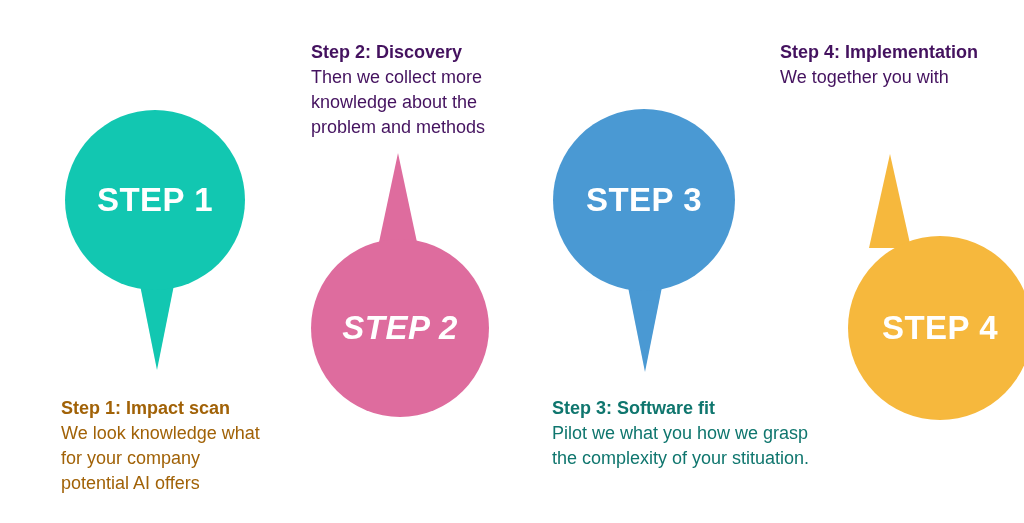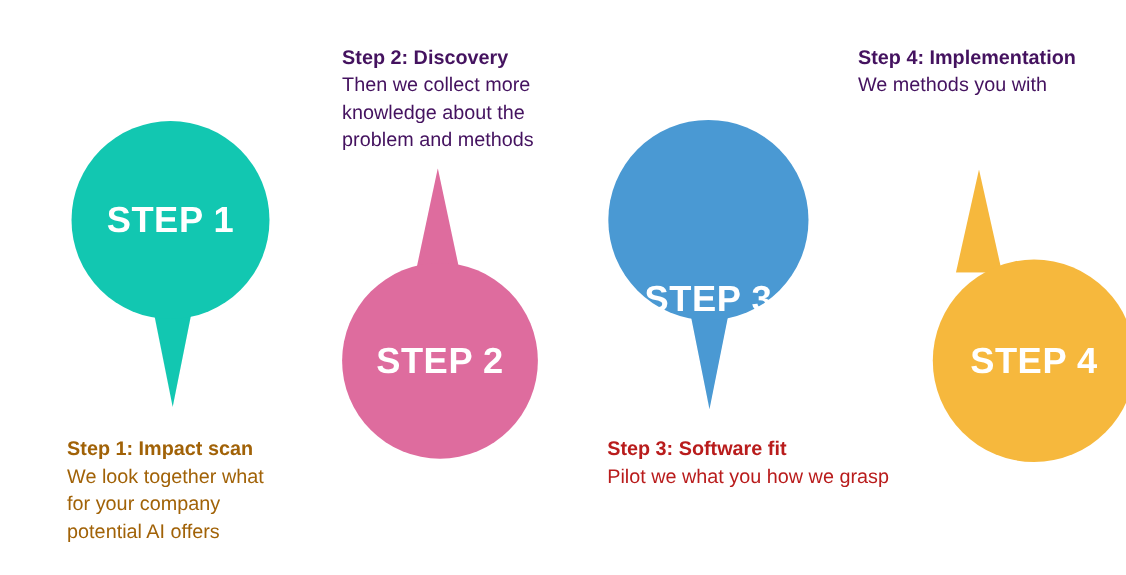--- a/index.html
+++ b/index.html
@@ -44,21 +44,21 @@
     white-space: nowrap;
   }
   .caption-title { font-weight: bold; }
 
   
   .s1-bubble { left: 65px;  top: 110px; width: 180px; height: 180px; justify-content: center; }
   .s1-tail   { left: 137px; top: 278px; width: 40px;  height: 92px; }
   .s1-caption{ left: 61px;  top: 396px; }
 
   
-  .s2-bubble { left: 311px; top: 239px; width: 178px; height: 178px; }
+  .s2-bubble { left: 311px; top: 239px; width: 178px; height: 178px; font-style: italic; }
   .s2-tail   { left: 378px; top: 153px; width: 40px;  height: 94px; }
   .s2-caption{ left: 311px; top: 40px; }
 
   
   .s3-bubble { left: 553px; top: 109px; width: 182px; height: 182px; }
   .s3-tail   { left: 625px; top: 280px; width: 40px;  height: 92px; }
   .s3-caption{ left: 552px; top: 396px; }
 
   
   .s4-bubble { left: 848px; top: 236px; width: 184px; height: 184px; }
@@ -69,47 +69,48 @@
 <body>
 
 <div class="canvas">
 
   <div class="pin-tail tail-down s1-tail" style="background-color: rgb(18, 199, 177);"></div>
   <div class="pin-bubble s1-bubble" style="background-color: rgb(18, 199, 177);">
     <span class="bubble-label">STEP 1</span>
   </div>
   <div class="caption s1-caption" style="color: #a16207;">
     <p class="caption-title">Step 1: Impact scan</p>
-    <p class="caption-line">We look together what</p>
+    <p class="caption-line">We look knowledge what</p>
     <p class="caption-line">for your company</p>
     <p class="caption-line">potential AI offers</p>
   </div>
 
   <div class="pin-tail tail-up s2-tail" style="background-color: rgb(222, 108, 158);"></div>
   <div class="pin-bubble s2-bubble" style="background-color: rgb(222, 108, 158);">
     <span class="bubble-label">STEP 2</span>
   </div>
   <div class="caption s2-caption" style="color: rgb(68, 18, 95);">
     <p class="caption-title">Step 2: Discovery</p>
     <p class="caption-line">Then we collect more</p>
     <p class="caption-line">knowledge about the</p>
     <p class="caption-line">problem and methods</p>
   </div>
 
   <div class="pin-tail tail-down s3-tail" style="background-color: rgb(74, 153, 211);"></div>
-  <div class="pin-bubble s3-bubble" style="background-color: rgb(74, 153, 211); align-items: flex-end;">
+  <div class="pin-bubble s3-bubble" style="background-color: rgb(74, 153, 211);">
     <span class="bubble-label">STEP 3</span>
   </div>
-  <div class="caption s3-caption" style="color: #b91c1c;">
+  <div class="caption s3-caption" style="color: #0f766e;">
     <p class="caption-title">Step 3: Software fit</p>
     <p class="caption-line">Pilot we what you how we grasp</p>
+    <p class="caption-line">the complexity of your stituation.</p>
   </div>
 
   <div class="pin-tail tail-up s4-tail" style="background-color: rgb(246, 184, 61);"></div>
   <div class="pin-bubble s4-bubble" style="background-color: rgb(246, 184, 61);">
     <span class="bubble-label">STEP 4</span>
   </div>
   <div class="caption s4-caption" style="color: rgb(68, 18, 95);">
     <p class="caption-title">Step 4: Implementation</p>
-    <p class="caption-line">We methods you with</p>
+    <p class="caption-line">We together you with</p>
   </div>
 
 </div>
 
 </body></html>

